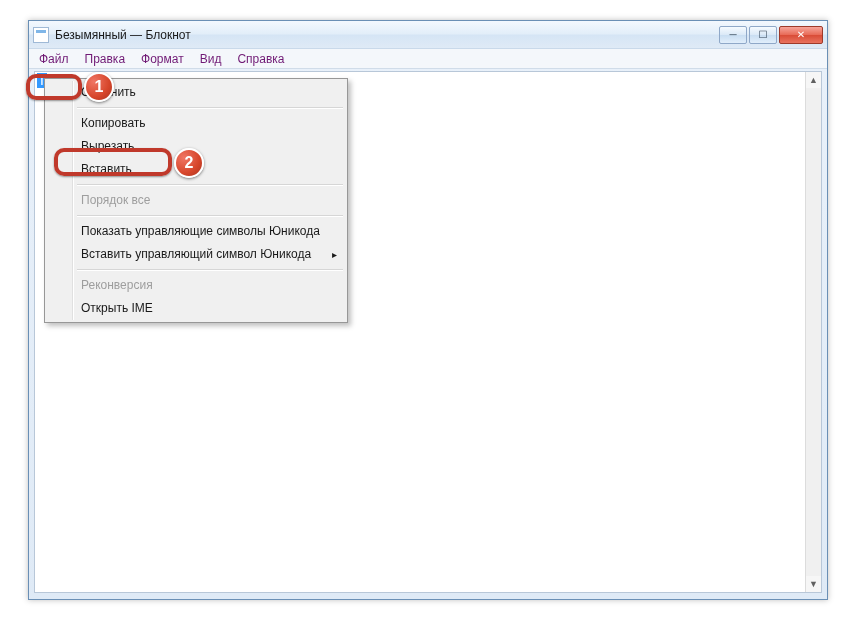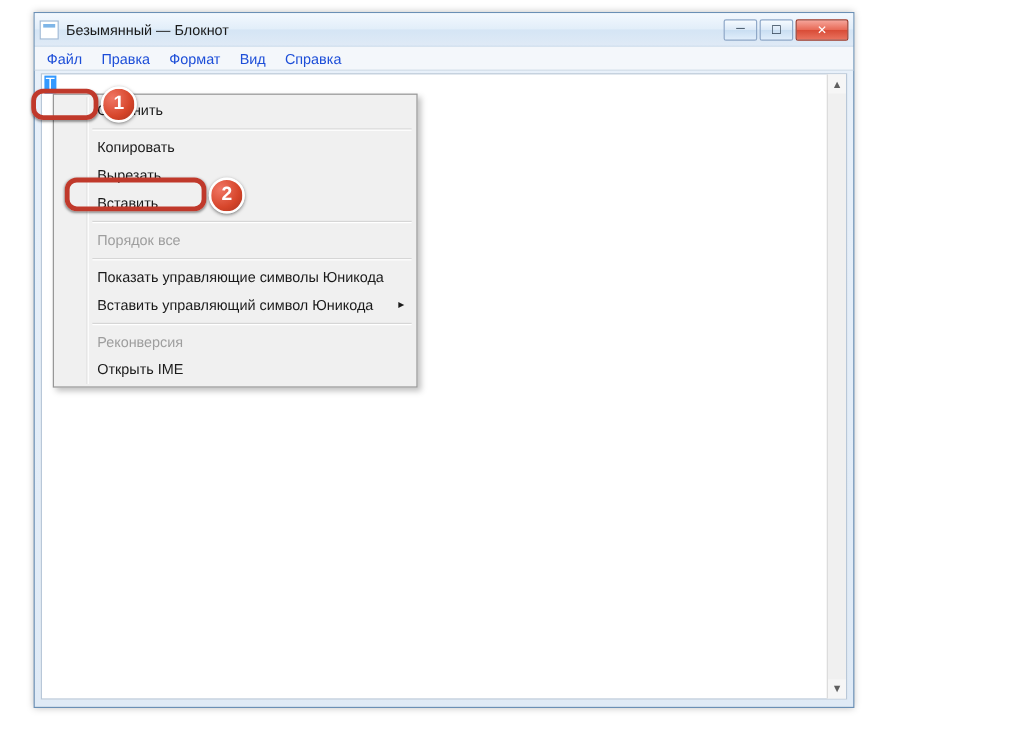--- a/index.html
+++ b/index.html
@@ -10,22 +10,22 @@
     font-size: 12px;
     background: #fff;
     width: 857px;
     height: 623px;
     position: relative;
     overflow: hidden;
   }
   .window {
     position: absolute;
     left: 28px;
-    top: 10px;
-    width: 684px;
+    top: 20px;
+    width: 800px;
     height: 580px;
     border: 1px solid #6a8fb5;
     background: linear-gradient(to bottom, #e9f1fa 0%, #dfeaf6 100%);
     box-shadow: 0 0 6px rgba(0,0,0,.25);
   }
   .titlebar {
     height: 28px;
     display: flex;
     align-items: center;
     padding: 0 4px;
@@ -65,21 +65,21 @@
     height:20px;
     background:#f4f7fb;
     border-bottom:1px solid #d0dce9;
     display:flex;
     align-items:stretch;
     padding:0 2px;
   }
   .menu-item {
     padding:2px 8px;
     line-height:16px;
-    color:#1d4ed8;
+    color:#701a75;
     cursor:default;
   }
   .client {
     position:absolute;
     left:5px; right:5px; top:50px; bottom:6px;
     background:#fff;
     border:1px solid #b8c7d8;
   }
   .text-area {
     position:absolute; inset:0 16px 0 0;

